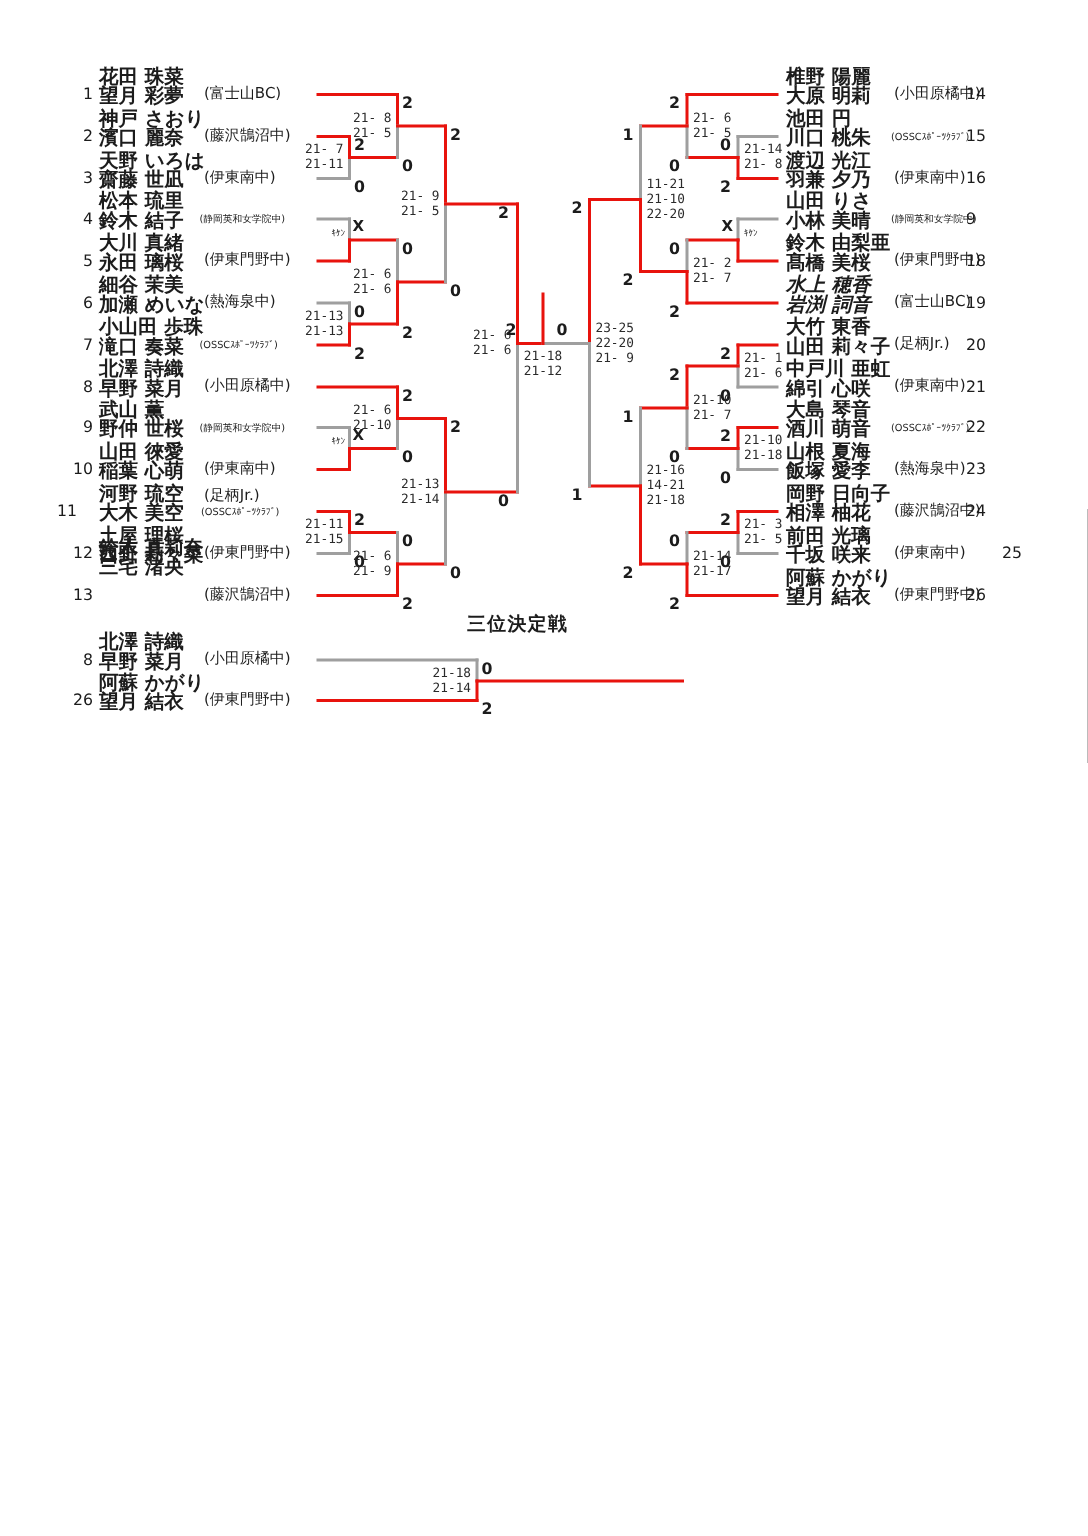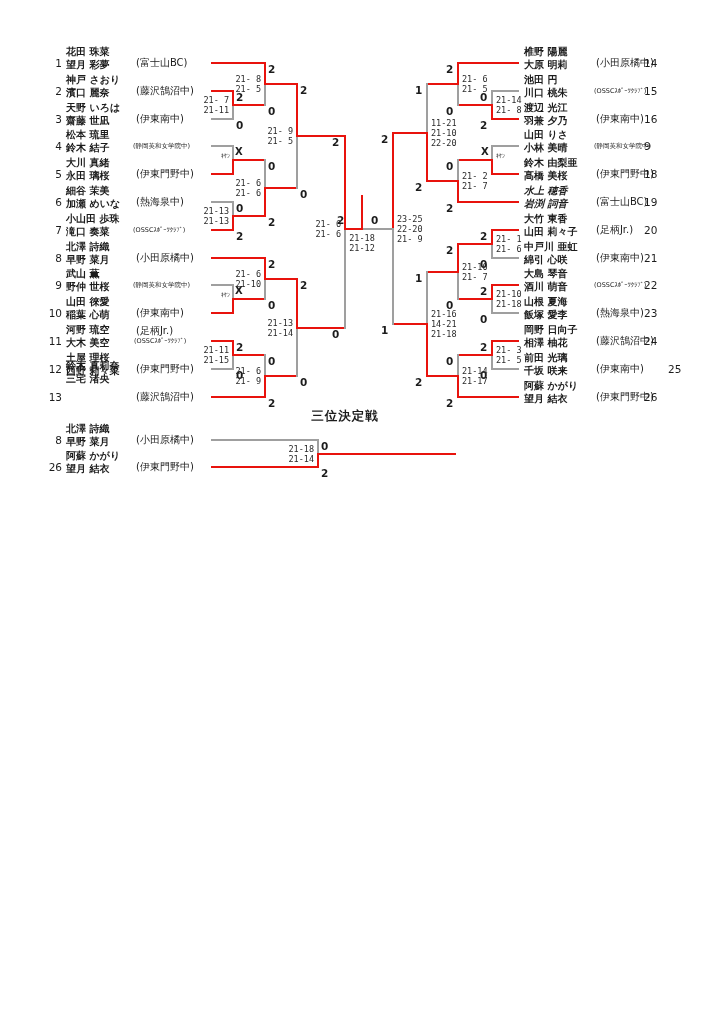--- a/index.html
+++ b/index.html
@@ -1,21 +1,21 @@
 <!DOCTYPE html>
 <html><head>
 <meta charset="utf-8">
 <style>
   html,body{margin:0;padding:0;background:#888;}
   .page{position:relative;width:725px;height:1024px;background:#ffffff;overflow:hidden;
         font-family:"DejaVu Sans",sans-serif;}
   .t{position:absolute;color:#1c1c1c;white-space:pre-line;}
   .title{font:bold 15.5px/18px "DejaVu Sans",sans-serif;text-align:center;letter-spacing:2px;}
   .tp-title{font:bold 12.5px/15px "DejaVu Sans",sans-serif;text-align:center;letter-spacing:1px;}
-  .nm{font-weight:bold;font-size:10px;line-height:12.5px;}
+  .nm{font-weight:bold;font-size:13px;line-height:12.5px;}
   .club{font-size:10px;line-height:12px;}
   .club.sm{font-size:6.5px;line-height:8px;}
   .num{font-size:10.5px;line-height:12px;}
   .sc{font-family:"DejaVu Sans Mono",monospace;font-size:8.5px;line-height:10px;color:#2a2a2a;}
   .mk{font-weight:bold;font-size:10.5px;line-height:11px;}
   .xm{font-weight:bold;font-size:10px;line-height:11px;}
   .kk{font-size:6px;line-height:7px;}
   .ln{position:absolute;}
 </style>
 </head>
@@ -67,21 +67,21 @@
       <div class="t num" style="left: 38px; top: 279px; width: 24px; text-align: right;">9</div>
       <div class="t nm" style="left: 66px; top: 268px;">武山 薫
 野仲 世桜</div>
       <div class="t club sm" style="left: 133px; top: 281px;">(静岡英和女学院中)</div>
       <div class="ln" style="left: 211px; top: 284px; width: 23px; height: 2px; background: rgb(159, 159, 159);"></div>
       <div class="t num" style="left: 38px; top: 307px; width: 24px; text-align: right;">10</div>
       <div class="t nm" style="left: 66px; top: 296px;">山田 徠愛
 稲葉 心萌</div>
       <div class="t club" style="left: 136px; top: 307px;">(伊東南中)</div>
       <div class="ln" style="left: 211px; top: 312px; width: 23px; height: 2px; background: rgb(232, 19, 13);"></div>
-      <div class="t num" style="left: 38px; top: 335px; width: 24px; text-align: right;">11</div>
+      <div class="t num" style="left: 38px; top: 335px; width: 24px; ">11</div>
       <div class="t nm" style="left: 66px; top: 324px;">河野 琉空
 大木 美空</div>
       <div class="t club" style="left: 136px; top: 325px;">(足柄Jr.)</div>
       <div class="t club sm" style="left: 134px; top: 337px;">(OSSCｽﾎﾟｰﾂｸﾗﾌﾞ)</div>
       <div class="ln" style="left: 211px; top: 340px; width: 23px; height: 2px; background: rgb(232, 19, 13);"></div>
       <div class="t num" style="left: 38px; top: 363px; width: 24px; text-align: right;">12</div>
       <div class="t nm" style="left: 66px; top: 352px;">土屋 理桜
 西野 莉々菜</div>
       <div class="t club" style="left: 136px; top: 363px;">(伊東門野中)</div>
       <div class="ln" style="left: 211px; top: 368px; width: 23px; height: 2px; background: rgb(159, 159, 159);"></div>

